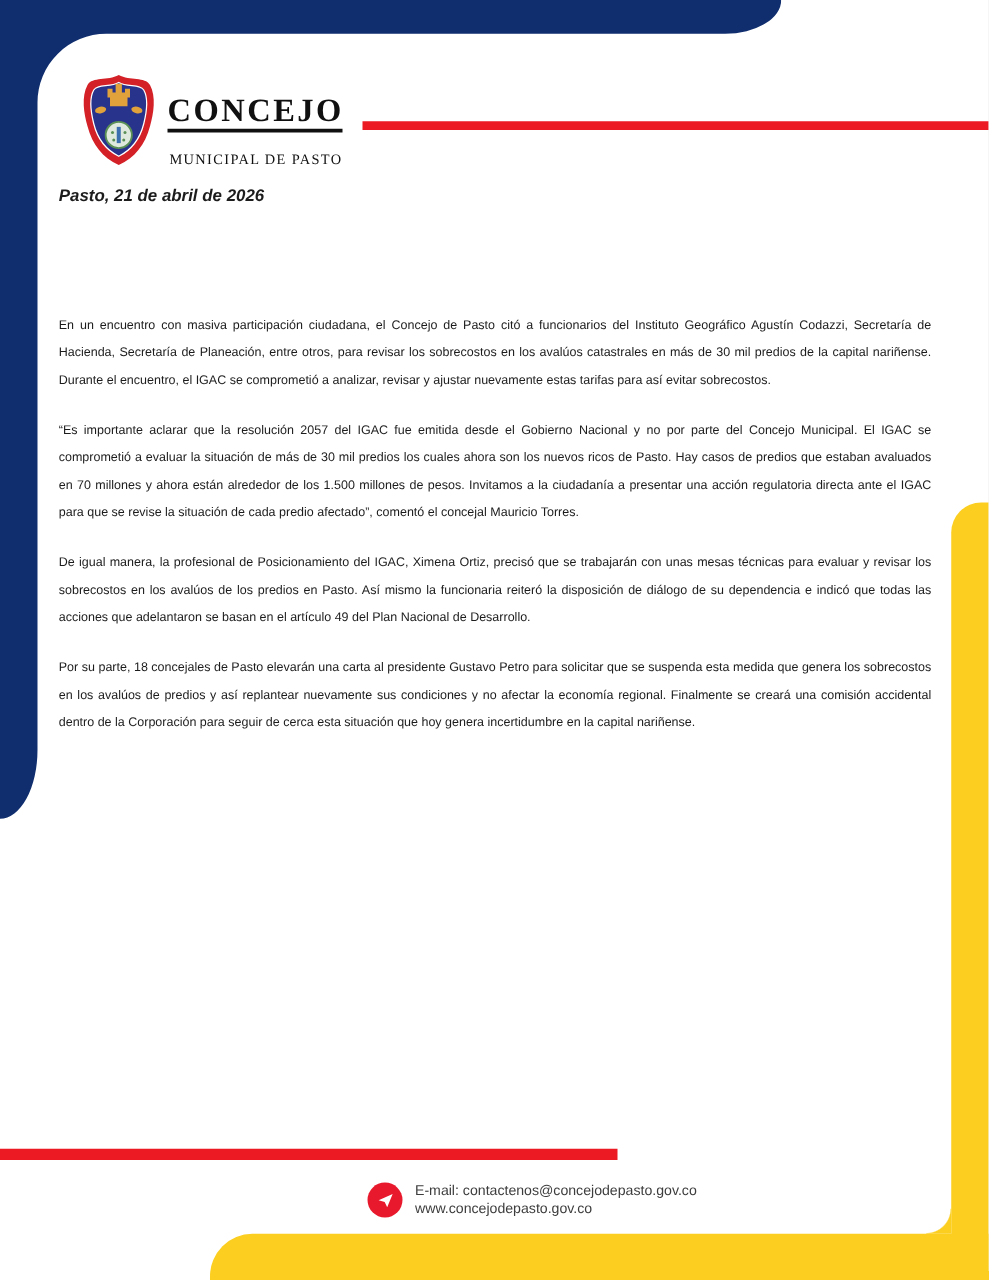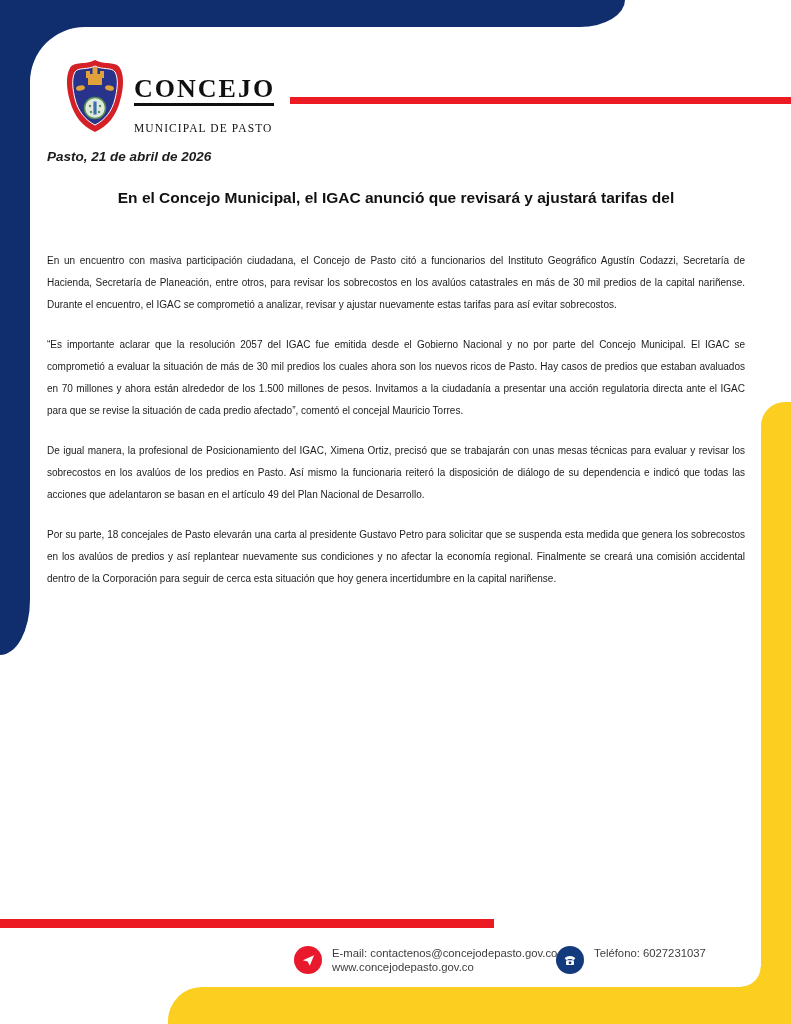--- a/index.html
+++ b/index.html
@@ -11,21 +11,21 @@
   .abs{position:absolute;}
   
   .corner-navy{left:0;top:0;}
   .red-line-header{left:290px;top:97px;width:501px;height:7px;background:#EC1B23;}
   .yellow-right{left:761px;top:402px;width:30px;height:622px;background:#FBCE20;border-top-left-radius:24px;}
   .yellow-bottom{left:168px;top:987px;width:623px;height:37px;background:#FBCE20;border-top-left-radius:34px;}
   .yellow-fillet{left:741px;top:967px;width:20px;height:20px;
     background:radial-gradient(circle 20px at 0 0,#ffffff 0 19px,#FBCE20 20px);}
   
   .logo-shield{left:64px;top:58px;}
-  .logo-text{left:134px;top:76px;width:140px;text-align:left;color:#101010;}
+  .logo-text{left:134px;top:76px;width:140px;text-align:right;color:#101010;}
   .logo-title{font-family:"Liberation Serif", serif;font-weight:bold;font-size:26px;
     letter-spacing:2px;line-height:26px;border-bottom:3px solid #101010;padding-bottom:1px;white-space:nowrap;}
   .logo-subtitle{font-family:"Liberation Serif", serif;font-size:11.5px;letter-spacing:1.1px;
     margin-top:16px;white-space:nowrap;}
   
   .date-line{left:47px;top:149px;font-size:13.5px;font-weight:bold;font-style:italic;}
   .doc-title{left:47px;top:186px;width:698px;text-align:center;font-weight:bold;
     font-size:15.5px;line-height:23px;color:#111;}
   
   .article{left:47px;top:250px;width:698px;font-size:10px;line-height:22px;text-align:justify;}
@@ -77,21 +77,20 @@
   </svg>
 
   <div class="abs logo-text">
     <div class="logo-title">CONCEJO</div>
     <div class="logo-subtitle">MUNICIPAL DE PASTO</div>
   </div>
 
   <div class="abs date-line">Pasto, 21 de abril de 2026</div>
 
   <div class="abs doc-title">
-    <div>En el Concejo Municipal, el IGAC anunció que revisará y ajustará tarifas del</div>
   </div>
 
   <div class="abs article">
     <p>En un encuentro con masiva participación ciudadana, el Concejo de Pasto citó a funcionarios del Instituto Geográfico Agustín Codazzi, Secretaría de Hacienda, Secretaría de Planeación, entre otros, para revisar los sobrecostos en los avalúos catastrales en más de 30 mil predios de la capital nariñense. Durante el encuentro, el IGAC se comprometió a analizar, revisar y ajustar nuevamente estas tarifas para así evitar sobrecostos.</p>
     <p>“Es importante aclarar que la resolución 2057 del IGAC fue emitida desde el Gobierno Nacional y no por parte del Concejo Municipal. El IGAC se comprometió a evaluar la situación de más de 30 mil predios los cuales ahora son los nuevos ricos de Pasto. Hay casos de predios que estaban avaluados en 70 millones y ahora están alrededor de los 1.500 millones de pesos. Invitamos a la ciudadanía a presentar una acción regulatoria directa ante el IGAC para que se revise la situación de cada predio afectado”, comentó el concejal Mauricio Torres.</p>
     <p>De igual manera, la profesional de Posicionamiento del IGAC, Ximena Ortiz, precisó que se trabajarán con unas mesas técnicas para evaluar y revisar los sobrecostos en los avalúos de los predios en Pasto. Así mismo la funcionaria reiteró la disposición de diálogo de su dependencia e indicó que todas las acciones que adelantaron se basan en el artículo 49 del Plan Nacional de Desarrollo.</p>
     <p>Por su parte, 18 concejales de Pasto elevarán una carta al presidente Gustavo Petro para solicitar que se suspenda esta medida que genera los sobrecostos en los avalúos de predios y así replantear nuevamente sus condiciones y no afectar la economía regional. Finalmente se creará una comisión accidental dentro de la Corporación para seguir de cerca esta situación que hoy genera incertidumbre en la capital nariñense.</p>
   </div>
 
   <div class="abs red-line-footer"></div>
@@ -103,26 +102,14 @@
         <path d="M3 11.5 L21 3.5 L14 20.5 L10.8 13.7 Z" fill="#ffffff"></path>
         <path d="M10.8 13.7 L21 3.5 L12.6 12 Z" fill="#f4b9bd"></path>
       </svg>
     </div>
     <div class="contact-text">
       <div class="line">E-mail: contactenos@concejodepasto.gov.co</div>
       <div class="line">www.concejodepasto.gov.co</div>
     </div>
   </div>
 
-  <div class="abs contact contact-3">
-    <div class="icon-circle circle-navy">
-      <svg width="16" height="16" viewBox="0 0 24 24" aria-hidden="true">
-        <path d="M4 9.2 C8.5 4.8 15.5 4.8 20 9.2 L17.3 12.2 C15.7 11 14 10.4 12 10.4 C10 10.4 8.3 11 6.7 12.2 Z" fill="#ffffff"></path>
-        <path d="M8 12.5 h8 a2 2 0 0 1 2 2 v3.5 a1.5 1.5 0 0 1 -1.5 1.5 h-9 a1.5 1.5 0 0 1 -1.5 -1.5 v-3.5 a2 2 0 0 1 2 -2 Z" fill="#ffffff"></path>
-        <circle cx="12" cy="16.2" r="2.1" fill="#133A7C"></circle>
-      </svg>
-    </div>
-    <div class="contact-text">
-      <div class="line">Teléfono: 6027231037</div>
-    </div>
-  </div>
 
 </div>
 
 </body></html>

